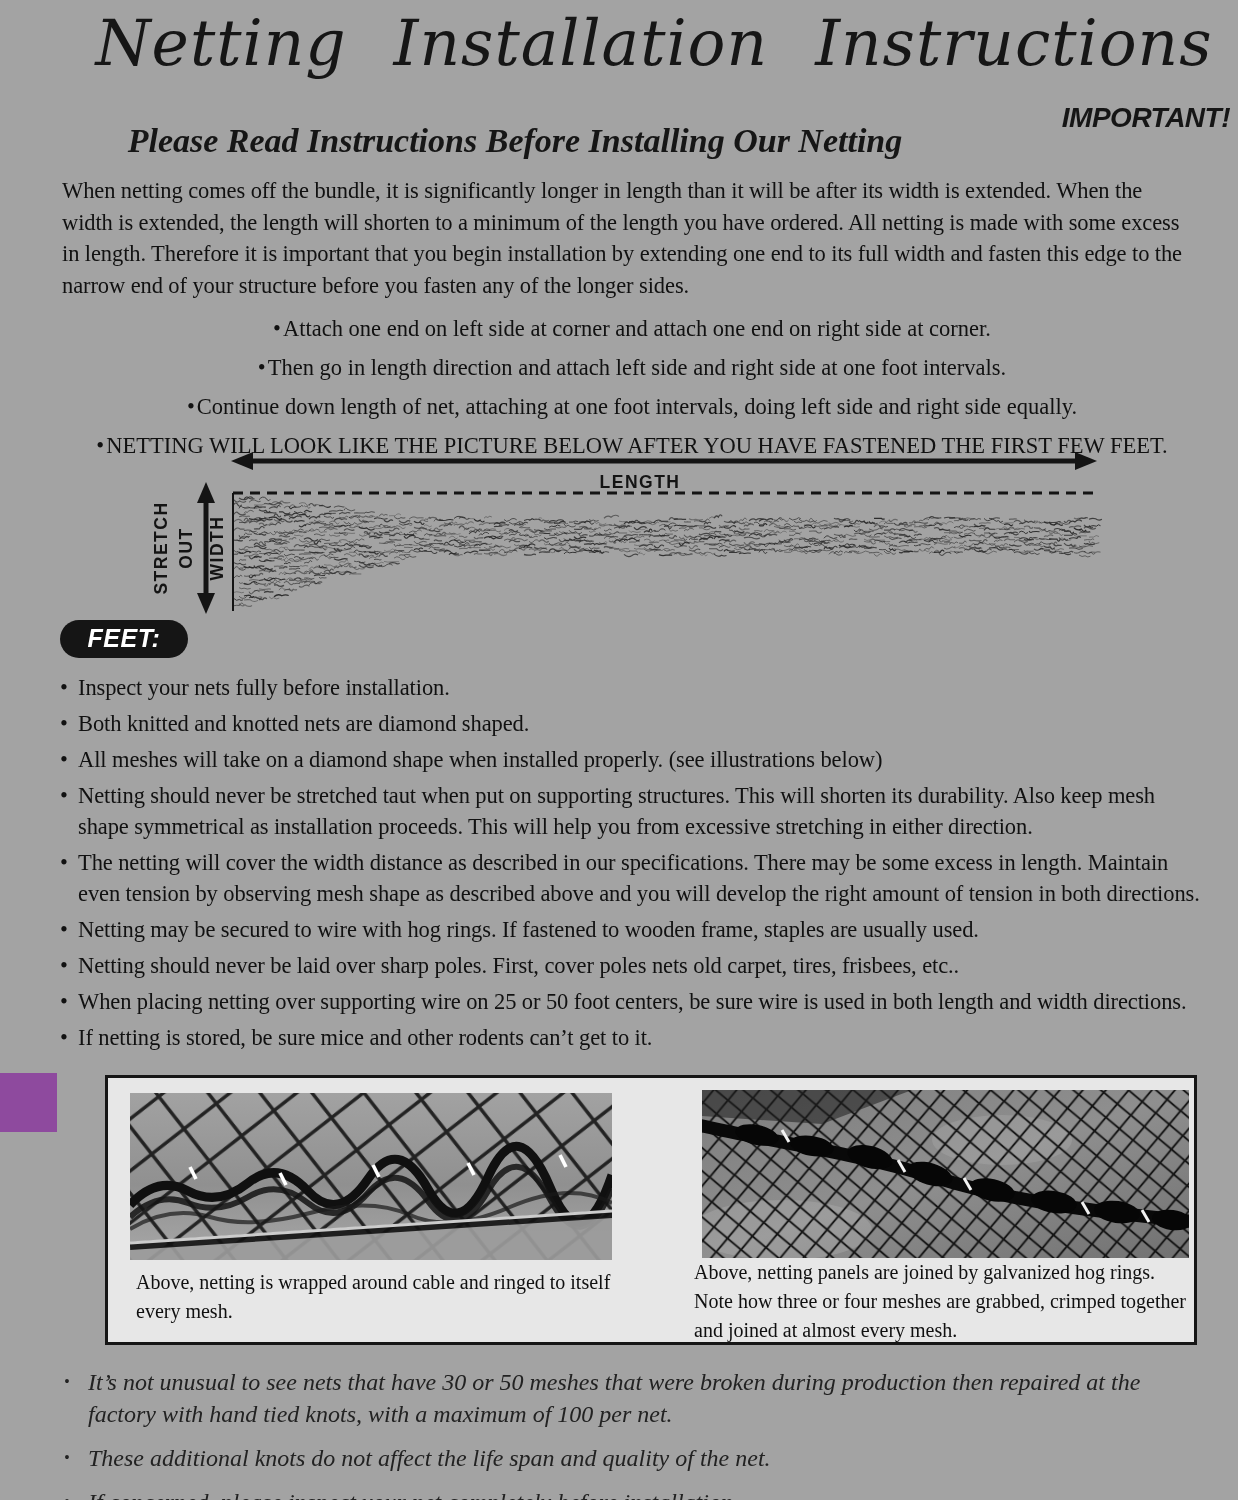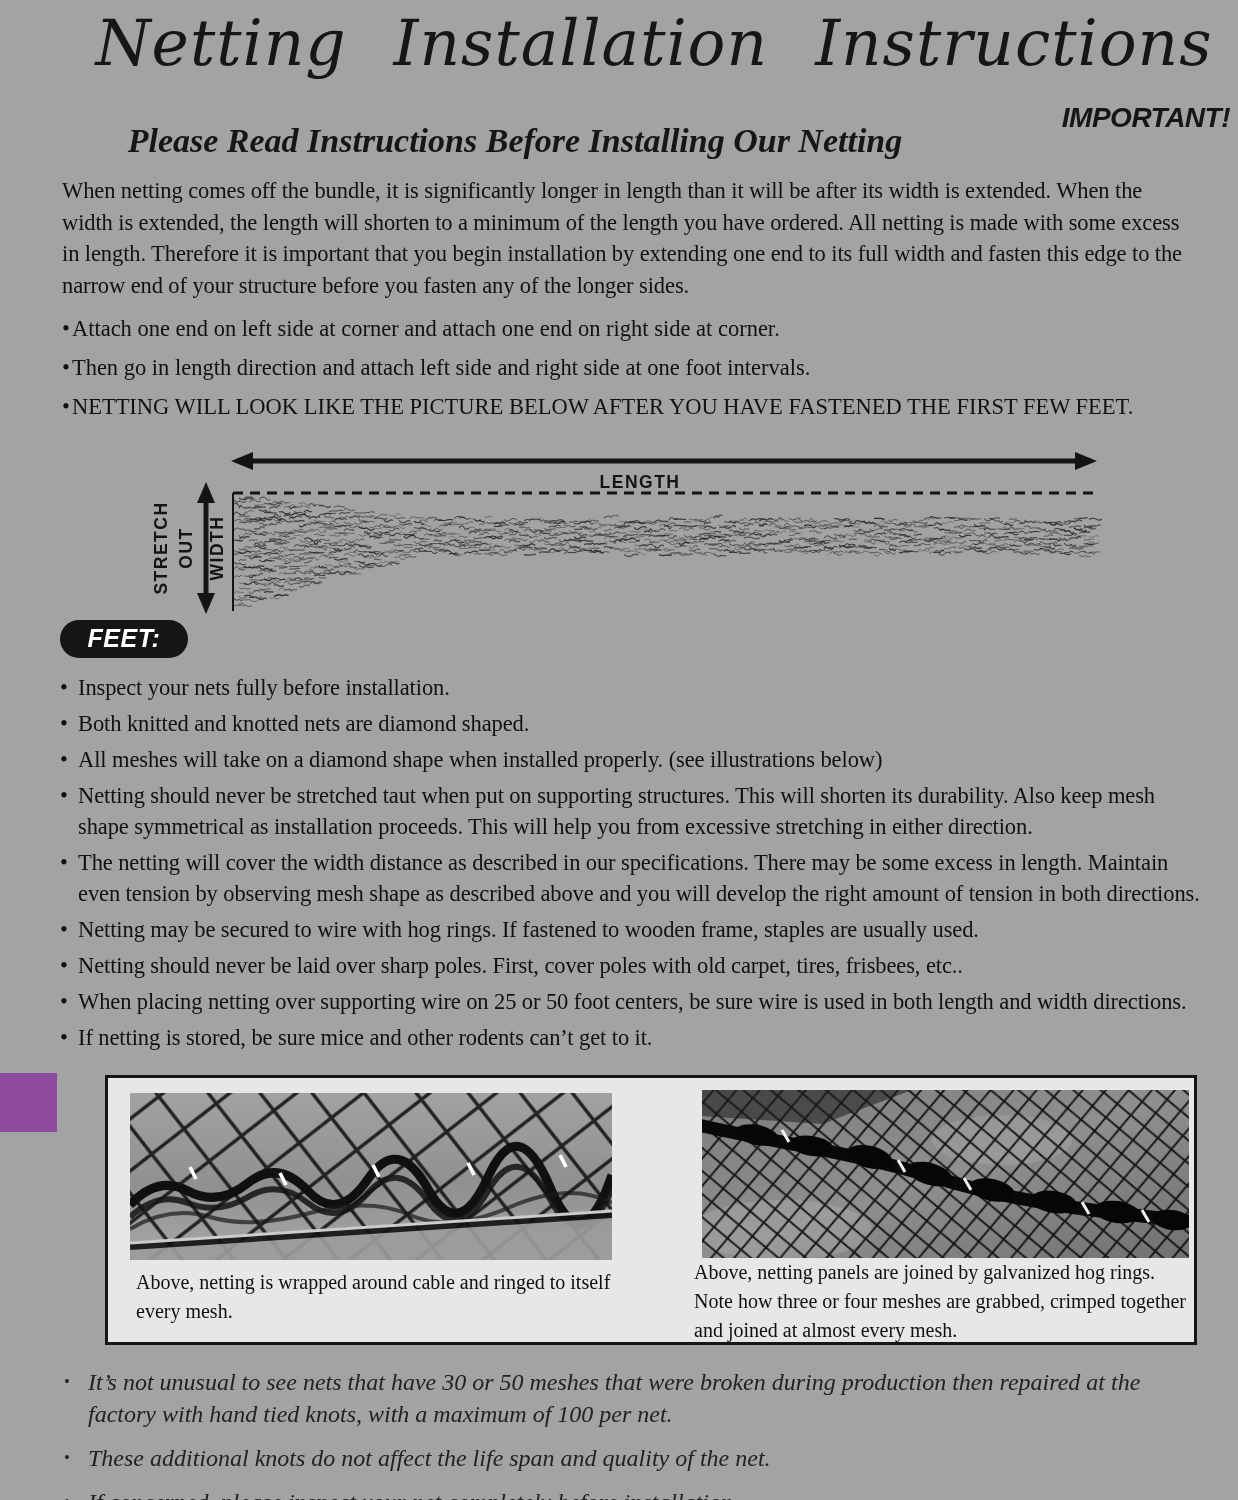--- a/index.html
+++ b/index.html
@@ -22,21 +22,21 @@
   .subtitle{
     position:absolute; top:122px; left:0; width:1030px; text-align:center;
     font-weight:bold; font-style:italic; font-size:34px; color:#161616;
   }
   
   .intro{
     position:absolute; top:175px; left:62px; width:1130px;
     font-size:22.5px; line-height:31.5px; letter-spacing:-0.1px;
   }
   .steps{ position:absolute; top:313px; left:62px; width:1140px; }
-  .step{ font-size:22.5px; line-height:31px; margin-bottom:8px; }
+  .step{ font-size:22.5px; line-height:31px; margin-bottom:8px;text-align:center; }
   .step::before{ content:"\2022"; margin-right:2px; }
   
   .diagram{ position:absolute; top:448px; left:0; width:1238px; height:170px; }
   .diagram svg{ display:block; }
   .diag-label{ font-family:"Liberation Sans", sans-serif; font-weight:bold; font-size:17.5px; letter-spacing:1.5px; fill:#141414; }
   
   .note-badge{
     position:absolute; top:620px; left:60px; width:128px; height:38px;
     background:#151515; border-radius:19px; color:#fff; text-align:center;
     font-family:"Liberation Sans", sans-serif; font-weight:bold; font-style:italic;
@@ -73,20 +73,21 @@
 
   <div class="title">Netting Installation Instructions</div>
   <div class="important">IMPORTANT!</div>
   <div class="subtitle">Please Read Instructions Before Installing Our Netting</div>
 
   <div class="intro">When netting comes off the bundle, it is significantly longer in length than it will be after its width is extended. When the width is extended, the length will shorten to a minimum of the length you have ordered. All netting is made with some excess in length. Therefore it is important that you begin installation by extending one end to its full width and fasten this edge to the narrow end of your structure before you fasten any of the longer sides.</div>
 
   <div class="steps">
     <div class="step">Attach one end on left side at corner and attach one end on right side at corner.</div>
     <div class="step">Then go in length direction and attach left side and right side at one foot intervals.</div>
+    <div class="step">Continue down length of net, attaching at one foot intervals, doing left side and right side equally.</div>
     <div class="step">NETTING WILL LOOK LIKE THE PICTURE BELOW AFTER YOU HAVE FASTENED THE FIRST FEW FEET.</div>
   </div>
 
   <div class="diagram">
     <svg width="1238" height="170" viewBox="0 0 1238 170">
 
       <g>
         <line x1="249" y1="13" x2="1079" y2="13" stroke="#141414" stroke-width="5"></line>
         <polygon points="231,13 253,4 253,22" fill="#141414"></polygon>
         <polygon points="1097,13 1075,4 1075,22" fill="#141414"></polygon>
@@ -1142,21 +1143,21 @@
 
   <div class="note-badge">FEET:</div>
 
   <div class="note-list">
     <div class="note-item bold">Inspect your nets fully before installation.</div>
     <div class="note-item bold">Both knitted and knotted nets are diamond shaped.</div>
     <div class="note-item bold">All meshes will take on a diamond shape when installed properly. (see illustrations below)</div>
     <div class="note-item">Netting should never be stretched taut when put on supporting structures. This will shorten its durability. Also keep mesh shape symmetrical as installation proceeds. This will help you from excessive stretching in either direction.</div>
     <div class="note-item">The netting will cover the width distance as described in our specifications. There may be some excess in length. Maintain even tension by observing mesh shape as described above and you will develop the right amount of tension in both directions.</div>
     <div class="note-item">Netting may be secured to wire with hog rings. If fastened to wooden frame, staples are usually used.</div>
-    <div class="note-item">Netting should never be laid over sharp poles. First, cover poles with old carpet, tires, frisbees, etc..</div>
+    <div class="note-item">Netting should never be laid over sharp poles. First, cover poles nets old carpet, tires, frisbees, etc..</div>
     <div class="note-item">When placing netting over supporting wire on 25 or 50 foot centers, be sure wire is used in both length and width directions.</div>
     <div class="note-item">If netting is stored, be sure mice and other rodents can’t get to it.</div>
   </div>
 
   <div class="accent-bar" id="accent-bar" style="background: rgb(142, 74, 158);"></div>
 
   <div class="photo-panel">
 
     <div class="photo" style="left:22px; top:15px;">
       <svg width="482" height="167" viewBox="0 0 482 167">

